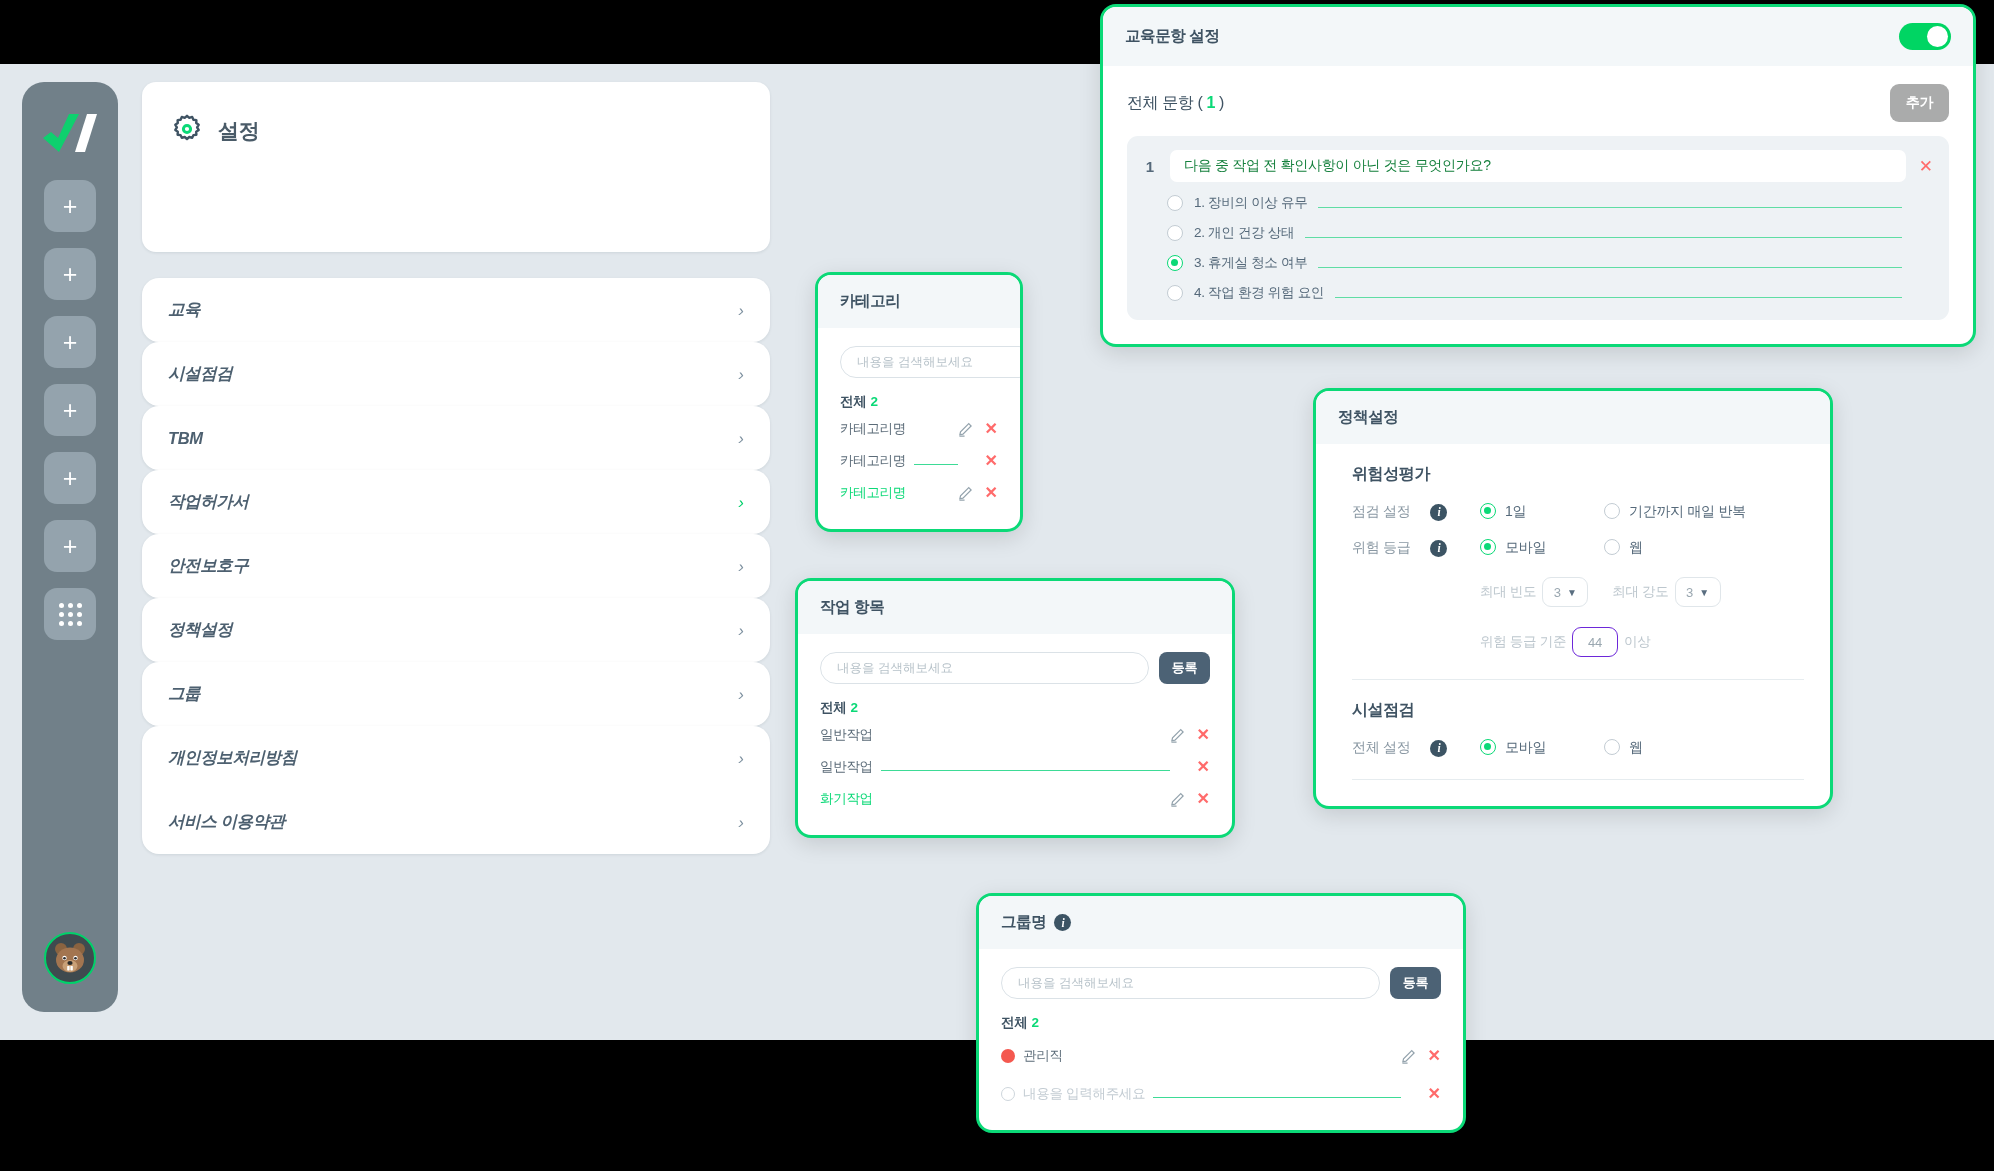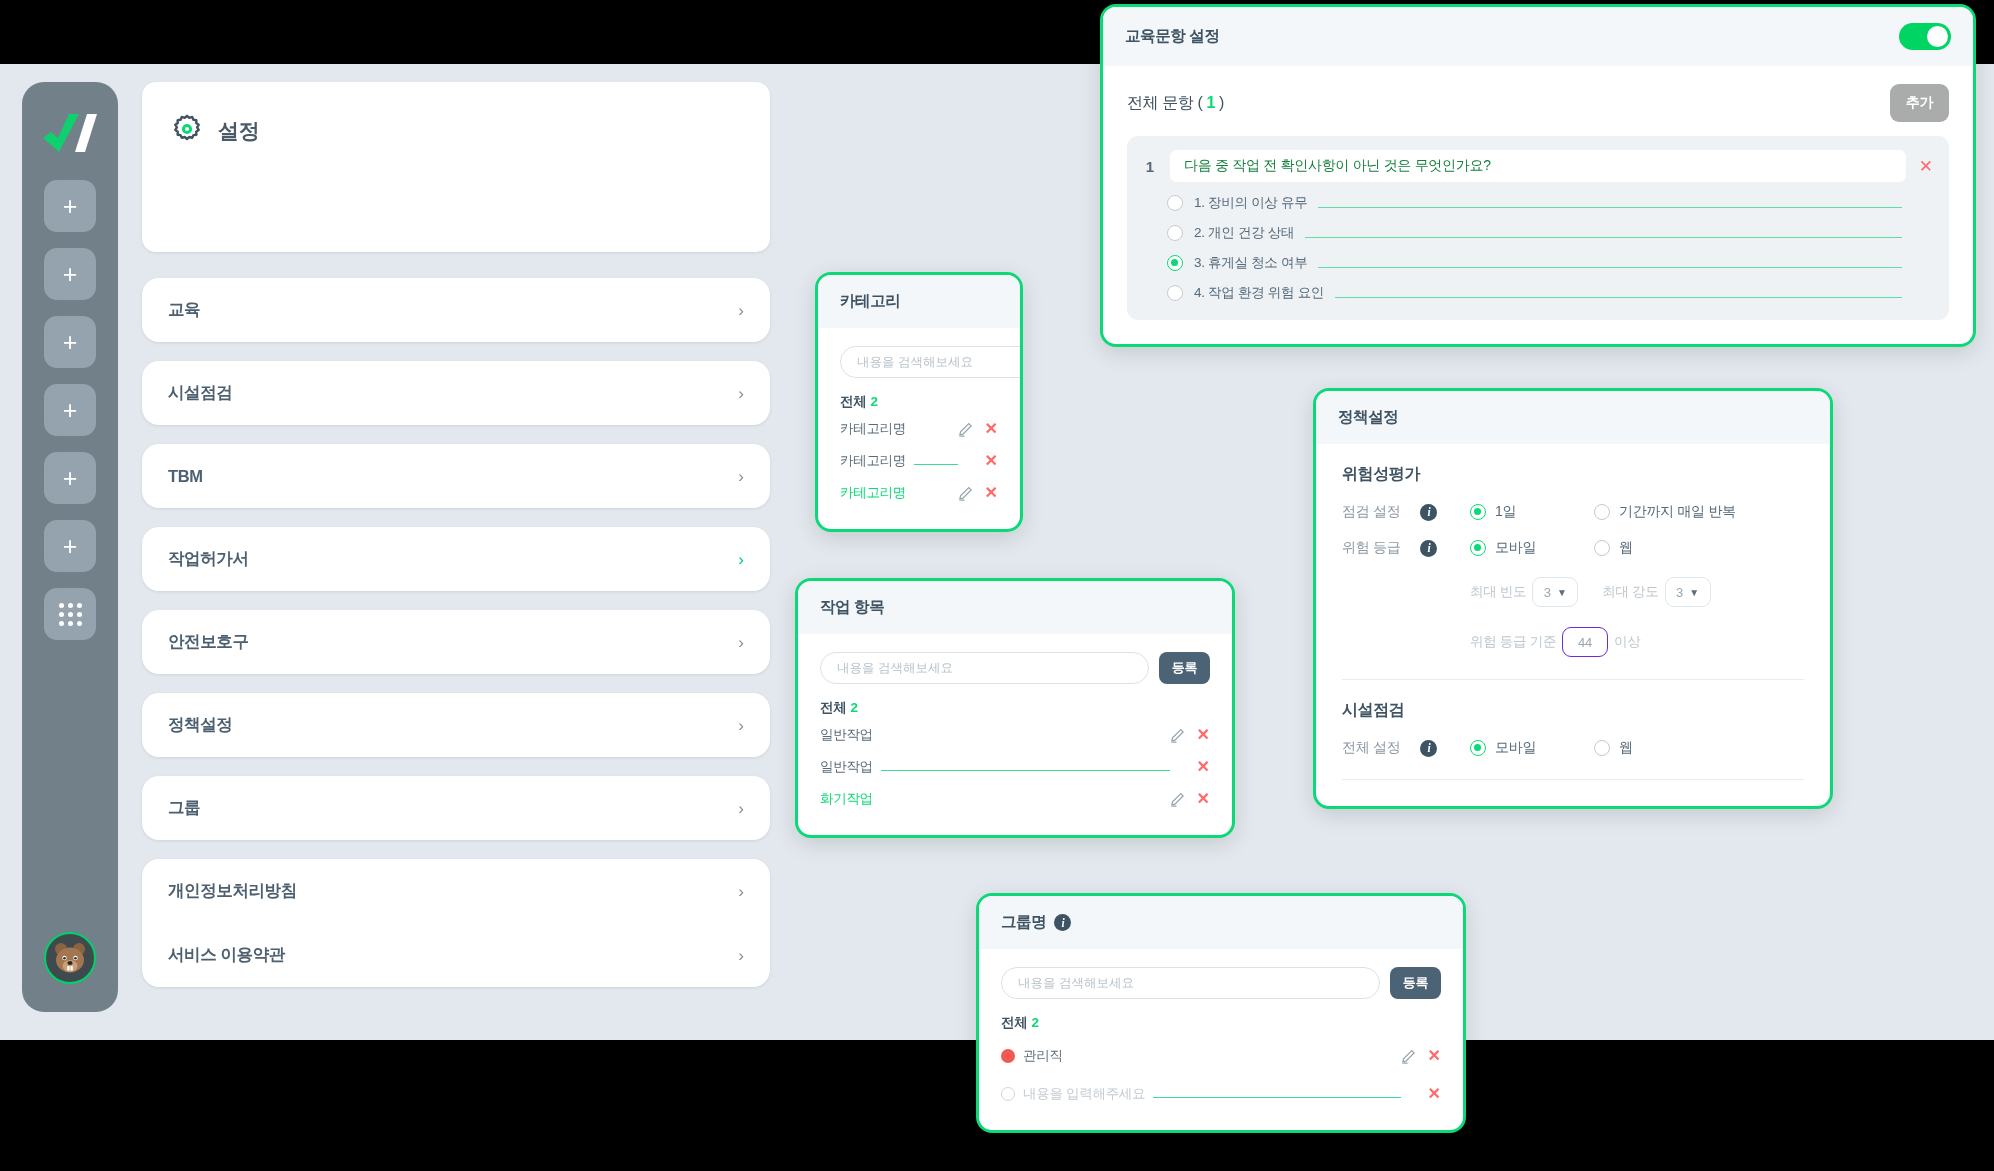--- a/index.html
+++ b/index.html
@@ -65,22 +65,23 @@
     box-shadow: 0 1px 3px rgba(30,45,60,.10);
   }
   .header-card { height: 170px; padding: 32px 0 0 30px; }
   .header-row { display:flex; align-items:center; gap: 16px; }
   .page-title { font-size: 21px; font-weight: 700; color:#4a5b68; letter-spacing:-0.3px; }
 
   .menu-list { margin-top: 26px; }
   .menu-card {
     background:#fff; border-radius: 17px;
     box-shadow: 0 1px 3px rgba(30,45,60,.10);
-    margin-bottom: 19px;
+    margin-bottom: 0;
     cursor: pointer;
+    font-style: italic;
   }
   .menu-row {
     height: 64px; display:flex; align-items:center;
     padding: 0 26px 0 26px; justify-content: space-between;
   }
   .menu-label { font-size: 16.5px; font-weight: 700; color:#4d6070; letter-spacing:-0.4px; }
   .chev { color:#7d909f; font-size: 17px; font-weight: 400; line-height:1; }
   .chev.active { color:#00cf6a; }
   .menu-card.pair .menu-row:first-child { border-bottom: none; }
 
@@ -208,28 +209,28 @@
 
   
   #cat-panel { left: 815px; top: 272px; width: 208px; }
   
   #work-panel { left: 795px; top: 578px; width: 440px; }
   
   #group-panel { left: 976px; top: 893px; width: 490px; }
   
   #policy-panel { left: 1313px; top: 388px; width: 520px; }
 
-  .pol-body { padding: 20px 26px 26px 26px; }
+  .pol-body { padding: 20px 26px 26px 36px; }
   .pol-sec { font-size: 16px; font-weight:700; color:#3f5363; letter-spacing:-0.4px; }
   .pol-row { display:flex; align-items:center; margin-top: 18px; }
   .pol-label {
     width: 128px; font-size: 14px; color:#8a98a3; letter-spacing:-0.3px;
     display:flex; align-items:center; gap:20px; flex:none;
   }
-  .pol-opt { display:flex; align-items:center; gap: 9px; cursor:pointer; }
+  .pol-opt { display:flex; align-items:flex-start; gap: 9px; cursor:pointer; }
   .pol-opt .opt-t { font-size:14px; color:#55697a; letter-spacing:-0.3px; white-space:nowrap; }
   .pol-opt.first { width: 124px; }
   .pol-sub { display:flex; align-items:center; gap: 6px; margin-top: 20px; padding-left: 128px; }
   .sub-label { font-size: 13.5px; color:#bdc7ce; letter-spacing:-0.3px; white-space:nowrap; }
   .mini-select {
     height: 30px; min-width: 46px; border: 1px solid #e0e6ea; border-radius: 9px;
     display:flex; align-items:center; justify-content:center; gap: 6px;
     font-size: 13px; color:#9aa7b0; background:#fff; cursor:pointer;
     padding: 0 8px;
   }

